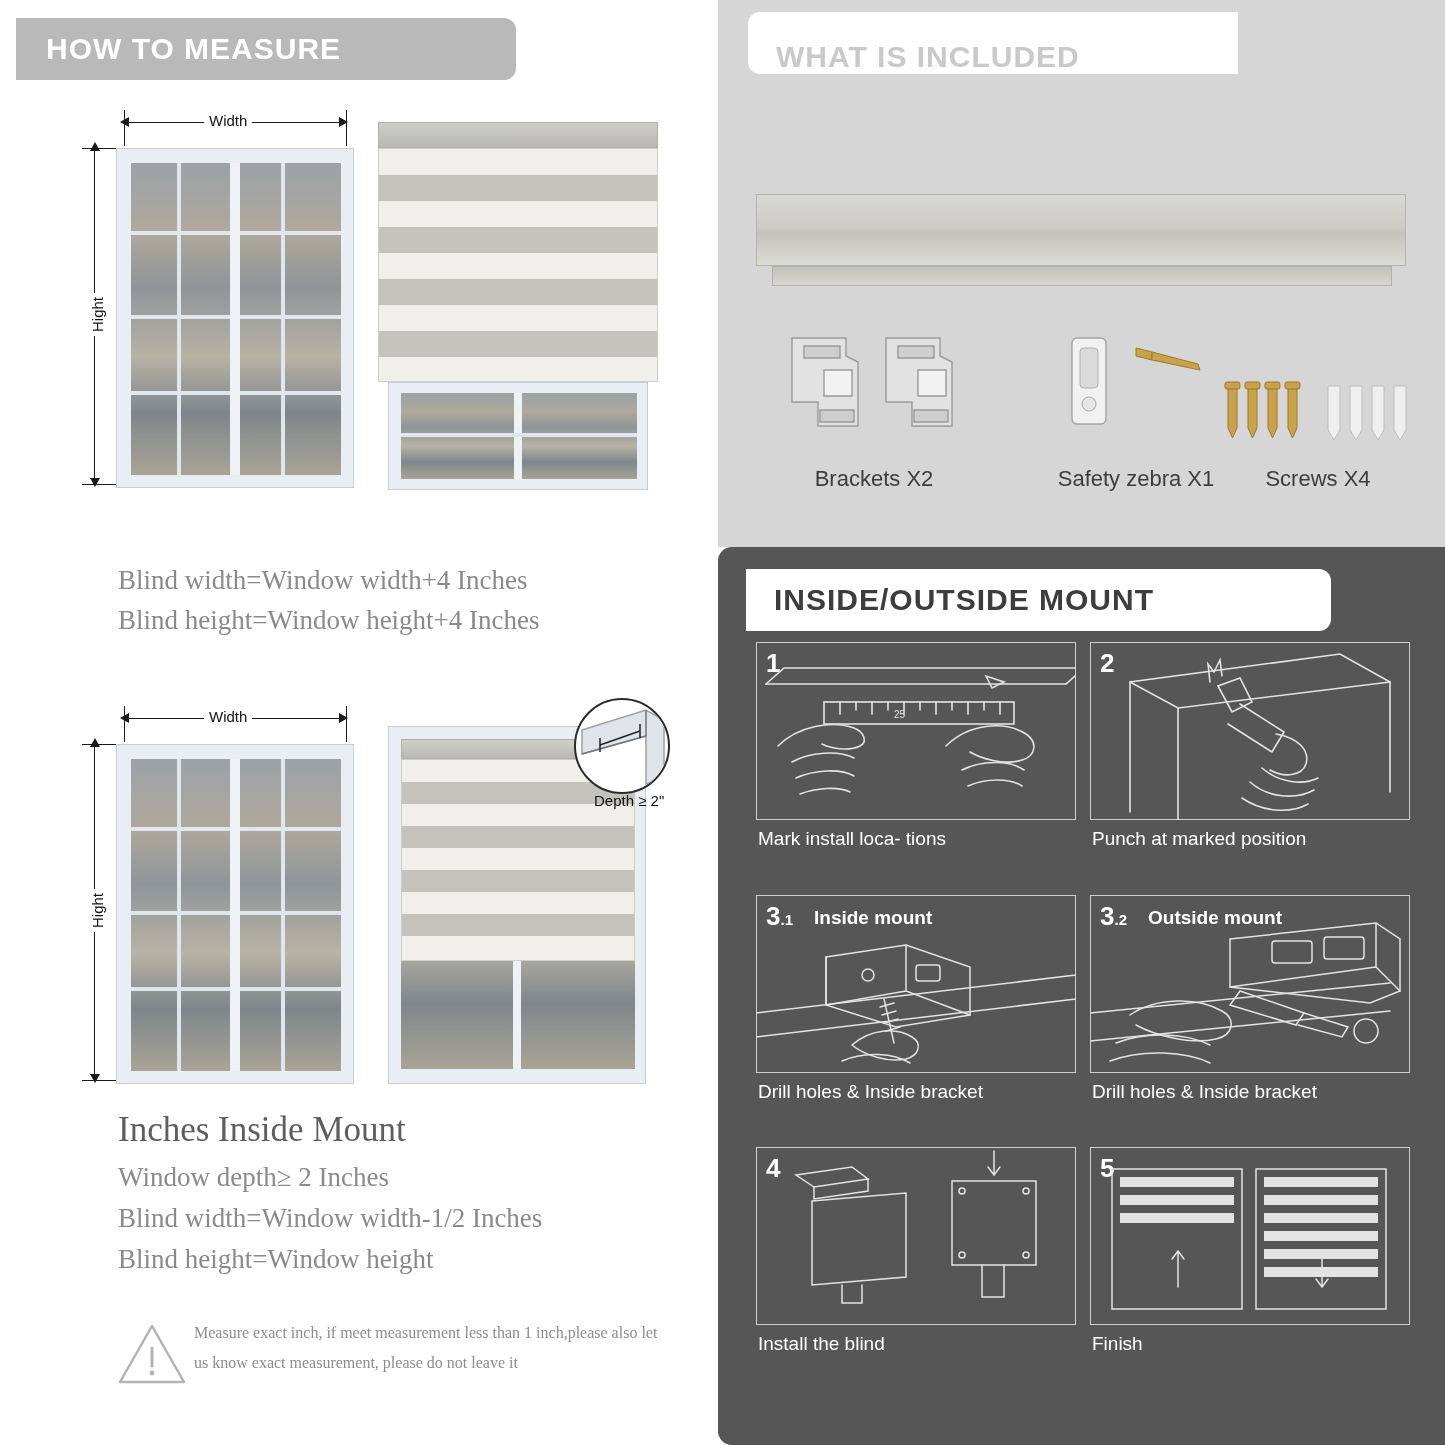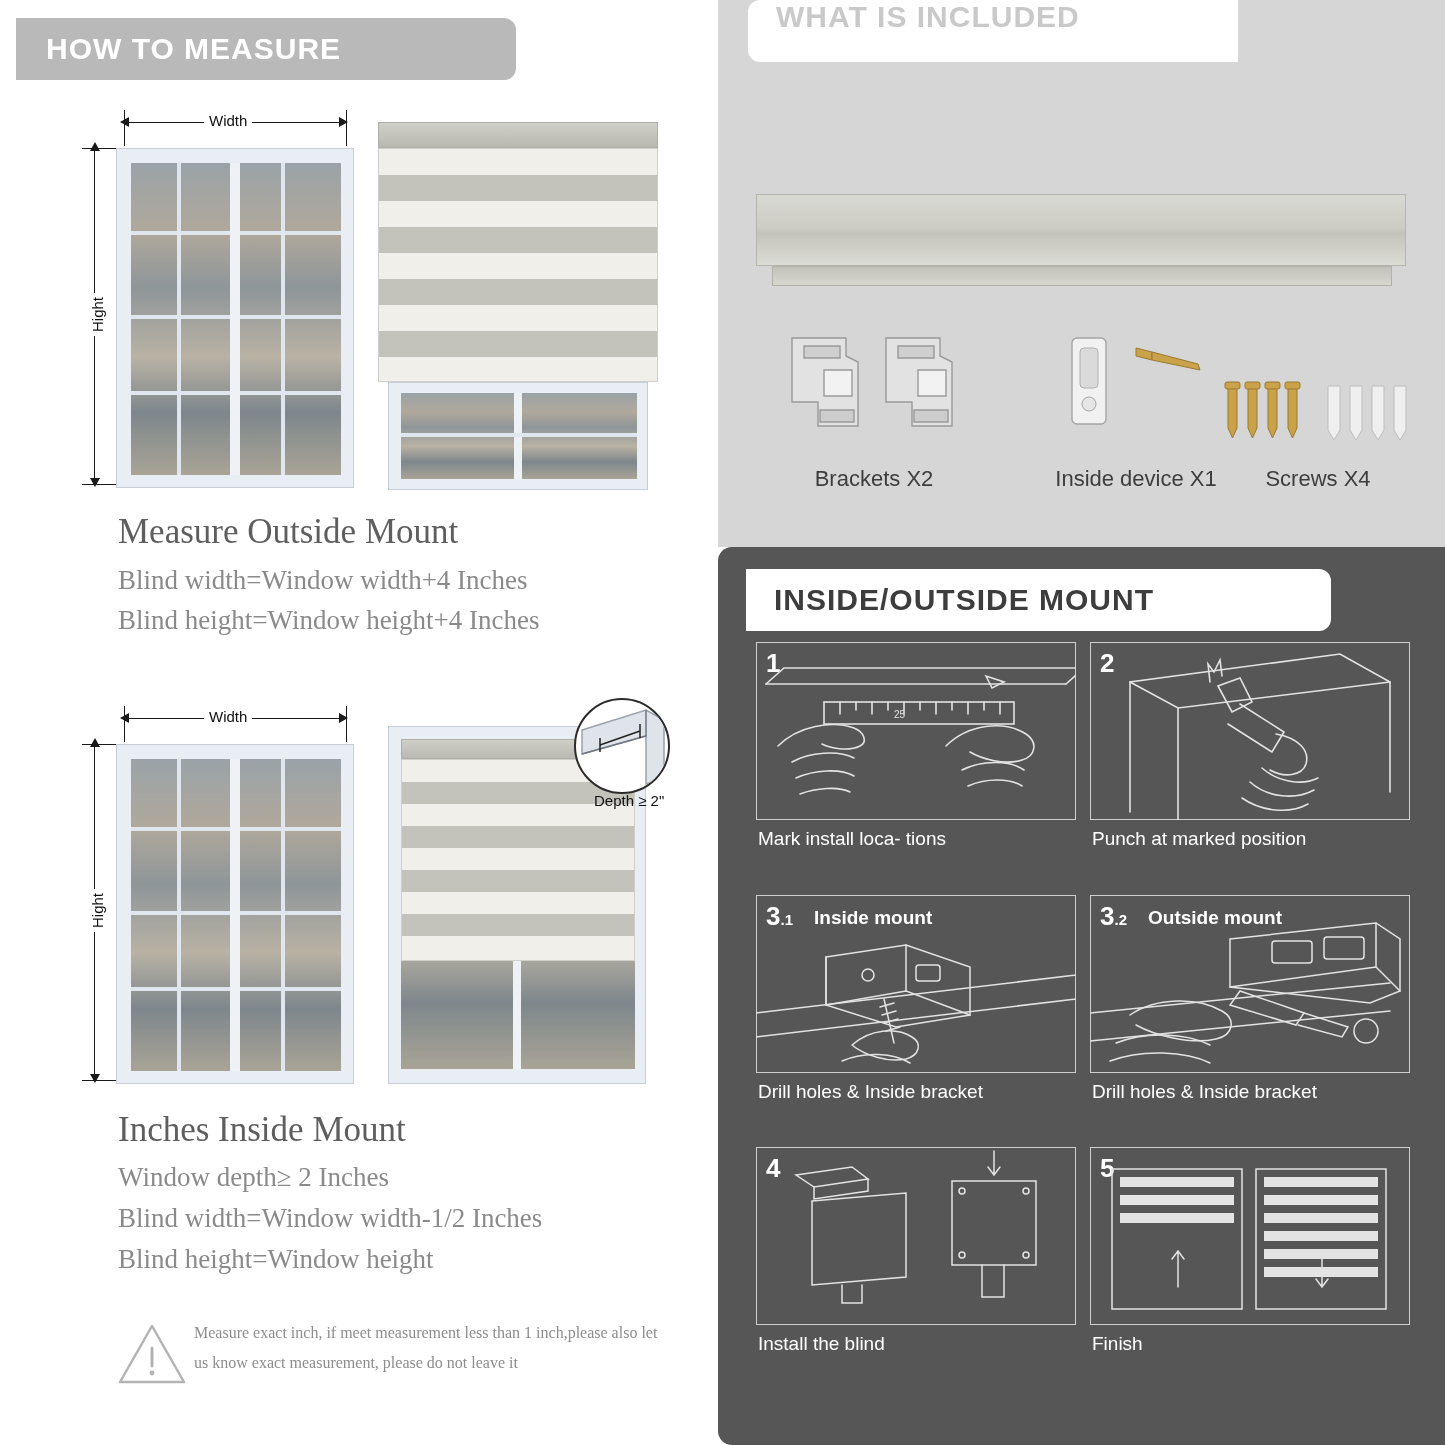--- a/index.html
+++ b/index.html
@@ -99,23 +99,23 @@
     overflow:hidden; background:#fff;
   }
   .depth-label { position:absolute; font-size:15px; color:#111; }
 
   
   .right-top {
     position:absolute; left:718px; top:0; width:727px; height:547px;
     background:#d6d6d6;
   }
   .tab-included {
-    position:absolute; left:30px; top:0; width:490px; height:62px;
+    position:absolute; left:30px; top:12px; width:490px; height:62px;
     background:#ffffff; border-radius:12px 0 0 12px;
-    display:flex; align-items:flex-start; padding-left:28px; box-sizing:border-box;
+    display:flex; align-items:flex-end; padding-left:28px; box-sizing:border-box;
     font-size:30px; font-weight:bold; letter-spacing:1px; color:#c9c9c9;
   }
   .incl-title {
     position:absolute; left:0; right:0; top:138px; text-align:center;
     font-size:27px; font-weight:bold; color:#4a4a4a;
   }
   .incl-blind {
     position:absolute; left:38px; top:194px; width:650px; height:72px;
     background:linear-gradient(180deg,#d9d9d3 0%,#cdcdc6 45%,#c4c4bc 55%,#dcdcd6 100%);
     border:1px solid #b5b5ad; box-sizing:border-box;
@@ -214,21 +214,20 @@
 
       <div class="win-frame" style="left:372px; top:382px; width:260px; height:108px;">
         <div class="win-inner" style="left:12px; top:10px; width:236px; height:86px;">
           <div class="brick"></div>
           <div class="mullion-v" style="left:113px; top:0; width:8px; height:100%;"></div>
           <div class="grid-line-h" style="top:40px; left:0; width:100%;"></div>
         </div>
       </div>
     </div>
 
-    <div class="section-title" style="left:102px; top:512px;">Measure Outside Mount</div>
     <div class="section-line" style="left:102px; top:565px;">Blind width=Window width+4 Inches</div>
     <div class="section-line" style="left:102px; top:605px;">Blind height=Window height+4 Inches</div>
 
     <div class="diagram" style="left:0;top:596px;width:712px;height:500px;">
 
       <div class="dim-line-h" style="left:108px; top:122px; width:222px;"></div>
       <div class="arrow-l" style="left:104px; top:117px;"></div>
       <div class="arrow-r" style="left:323px; top:117px;"></div>
       <div class="dim-tick-v" style="left:108px; top:110px; height:36px;"></div>
       <div class="dim-tick-v" style="left:330px; top:110px; height:36px;"></div>
@@ -333,21 +332,21 @@
       <svg width="180" height="110" viewBox="0 0 180 110">
         <rect x="24" y="8" width="34" height="86" rx="5" fill="#f1f1f1" stroke="#a5a5a5" stroke-width="1.4"></rect>
         <rect x="32" y="18" width="18" height="40" rx="4" fill="#dadada" stroke="#b0b0b0" stroke-width="1"></rect>
         <circle cx="41" cy="74" r="7" fill="#e6e6e6" stroke="#a5a5a5" stroke-width="1"></circle>
         <g>
           <path d="M88 18 L104 22 L104 30 L88 26 Z" fill="#c9a24a" stroke="#9b7a2f" stroke-width="1"></path>
           <path d="M104 22 L150 34 L152 40 L104 30 Z" fill="#c9a24a" stroke="#9b7a2f" stroke-width="1"></path>
         </g>
       </svg>
     </div>
-    <div class="part-caption" style="left:268px; top:466px; width:300px;">Inside device X1</div>
+    <div class="part-caption" style="left:268px; top:466px; width:300px;">Safety zebra X1</div>
 
     <div style="position:absolute; left:500px; top:330px;">
       <svg width="200" height="110" viewBox="0 0 200 110">
         <g fill="#c9a24a" stroke="#9b7a2f" stroke-width="1">
           <path d="M10 58 h9 v40 l-4.5 10 l-4.5 -10 z"></path>
           <path d="M30 58 h9 v40 l-4.5 10 l-4.5 -10 z"></path>
           <path d="M50 58 h9 v40 l-4.5 10 l-4.5 -10 z"></path>
           <path d="M70 58 h9 v40 l-4.5 10 l-4.5 -10 z"></path>
           <rect x="7" y="52" width="15" height="7" rx="2"></rect>
           <rect x="27" y="52" width="15" height="7" rx="2"></rect>

